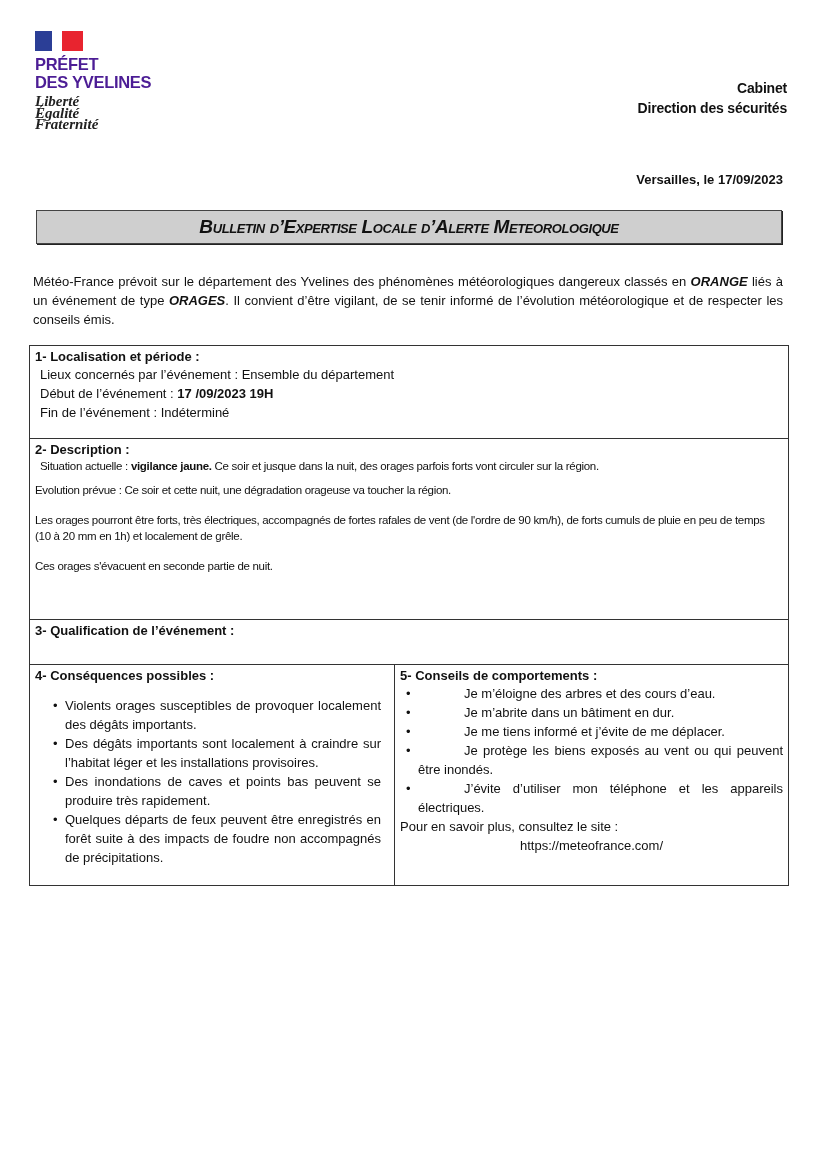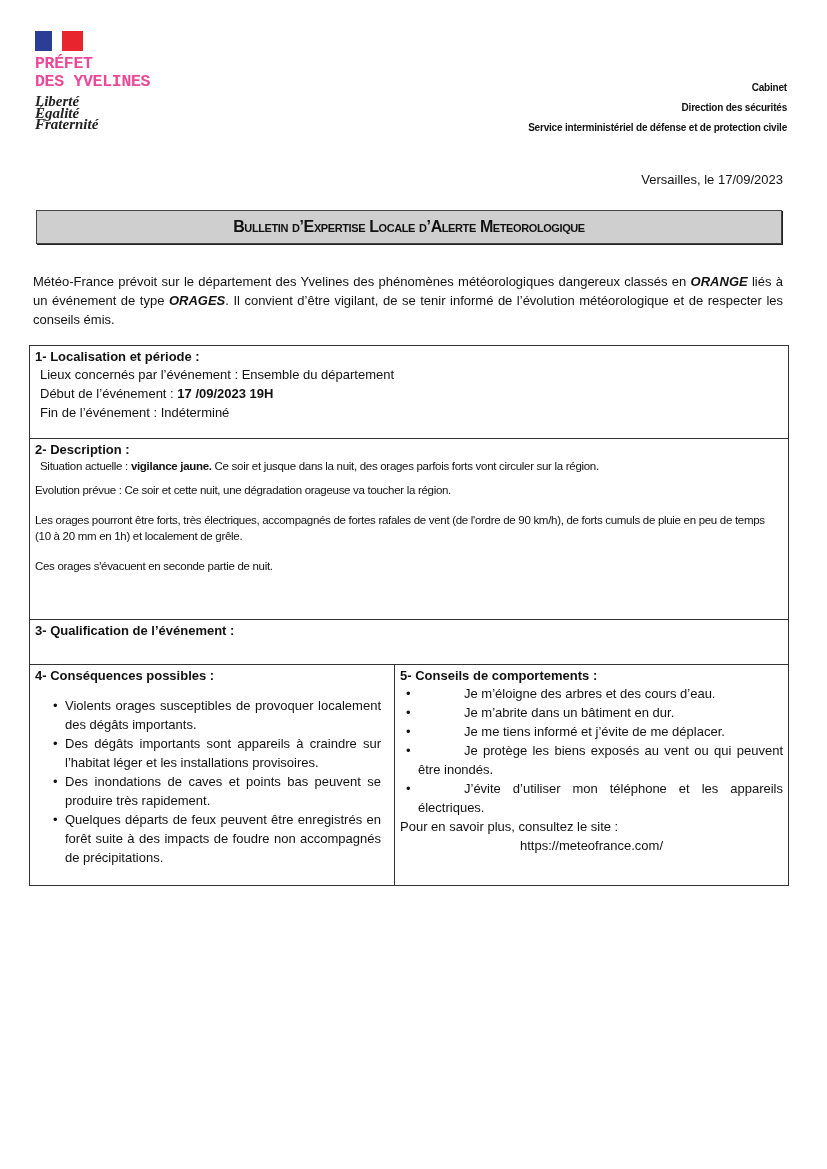--- a/index.html
+++ b/index.html
@@ -3,26 +3,26 @@
 <meta charset="utf-8">
 <style>
   html, body { margin:0; padding:0; background:#ffffff; }
   body { width:827px; height:1169px; position:relative; font-family:"Liberation Sans", sans-serif; color:#111; overflow:hidden; }
   .logo { position:absolute; left:35px; top:31px; }
   .flag { width:48px; height:20px; display:flex; }
   .flag .b { width:17px; background:#2b3e96; }
   .flag .w { width:10px; background:#ffffff; position:relative; }
   .flag .r { width:21px; background:#e8242f; }
   .flag .w::after { content:""; position:absolute; left:3px; top:4px; width:7px; height:12px; background:#ffffff; }
-  .prefet { font-family:Liberation Mono, monospace; font-weight:bold; font-size:16.5px; line-height:18px; letter-spacing:-0.3px; margin-top:4px; color:#ec4899; }
+  .prefet { font-family:Liberation Sans, sans-serif; font-weight:bold; font-size:16.5px; line-height:18px; letter-spacing:-0.3px; margin-top:4px; color:#4c1d95; }
   .motto { font-family:"Liberation Serif", serif; font-style:italic; font-weight:bold; font-size:15px; line-height:11.5px; margin-top:5px; color:#222; }
-  .right-header { position:absolute; right:40px; top:78px; text-align:right; font-weight:bold; font-size:10px; line-height:20px; letter-spacing:-0.2px; }
-  .date { position:absolute; right:44px; top:172px; font-weight:normal; font-size:13px;text-align:right; }
+  .right-header { position:absolute; right:40px; top:78px; text-align:right; font-weight:bold; font-size:14px; line-height:20px; letter-spacing:-0.2px; }
+  .date { position:absolute; right:44px; top:172px; font-weight:bold; font-size:13px;text-align:right; }
   .title-box { position:absolute; left:36px; top:210px; width:744px; height:32px; background:#cfcfcf; border:1.5px solid #444; box-shadow:1px 1px 0 #222; display:flex; align-items:center; justify-content:center; }
-  .title-box span { font-family:"Liberation Sans Narrow","Liberation Sans", sans-serif; font-weight:bold; font-size:16px; letter-spacing:-0.4px; font-variant:small-caps; }
+  .title-box span { font-family:"Liberation Sans Narrow","Liberation Sans", sans-serif; font-weight:bold; font-size:19px; letter-spacing:-0.4px; font-variant:small-caps;font-style:italic; }
   .intro { position:absolute; left:33px; top:272px; width:750px; font-size:13px; line-height:19px; text-align:justify; }
   .intro b { font-style:italic; }
   table.main { position:absolute; left:29px; top:345px; width:760px; border-collapse:collapse; font-size:13px;padding-left:24px; }
   table.main td { border:1.5px solid #333; vertical-align:top; padding:2px 5px; }
   .sec-title { font-weight:bold; font-size:13px; line-height:17px; }
   .line { line-height:19px; padding-left:5px; }
   .desc { font-size:11.5px; line-height:16px; letter-spacing:-0.3px; }
   .desc p { margin:0 0 8px 0; }
   ul.cons { margin:12px 8px 0 0; padding:0 0 0 20px; list-style:none; }
   ul.cons li { position:relative; text-align:justify; line-height:19px; padding-left:10px; }
@@ -47,21 +47,20 @@
   <div class="motto">
     <div>Liberté</div>
     <div>Égalité</div>
     <div>Fraternité</div>
   </div>
 </div>
 
 <div class="right-header">
   <div>Cabinet</div>
   <div>Direction des sécurités</div>
-  <div>Service interministériel de défense et de protection civile</div>
 </div>
 
 <div class="date">Versailles, le 17/09/2023</div>
 
 <div class="title-box">
   <span>Bulletin d’Expertise Locale d’Alerte Meteorologique</span>
 </div>
 
 <div class="intro">
   <span>Météo-France prévoit sur le département des Yvelines des phénomènes météorologiques dangereux classés en </span><b>ORANGE</b><span> liés à un événement de type </span><b>ORAGES</b><span>. Il convient d’être vigilant, de se tenir informé de l’évolution météorologique et de respecter les conseils émis.</span>
@@ -91,21 +90,21 @@
   <tr>
     <td colspan="2" style="height:40px;">
       <div class="sec-title">3- Qualification de l’événement :</div>
     </td>
   </tr>
   <tr>
     <td style="width:354px; height:216px;">
       <div class="sec-title">4- Conséquences possibles :</div>
       <ul class="cons">
         <li>Violents orages susceptibles de provoquer localement des dégâts importants.</li>
-        <li>Des dégâts importants sont appareils à craindre sur l’habitat léger et les installations provisoires.</li>
+        <li>Des dégâts importants sont localement à craindre sur l’habitat léger et les installations provisoires.</li>
         <li>Des inondations de caves et points bas peuvent se produire très rapidement.</li>
         <li>Quelques départs de feux peuvent être enregistrés en forêt suite à des impacts de foudre non accompagnés de précipitations.</li>
       </ul>
     </td>
     <td>
       <div class="sec-title">5- Conseils de comportements :</div>
       <ul class="conseils">
         <li>Je m’éloigne des arbres et des cours d’eau.</li>
         <li>Je m’abrite dans un bâtiment en dur.</li>
         <li>Je me tiens informé et j’évite de me déplacer.</li>

